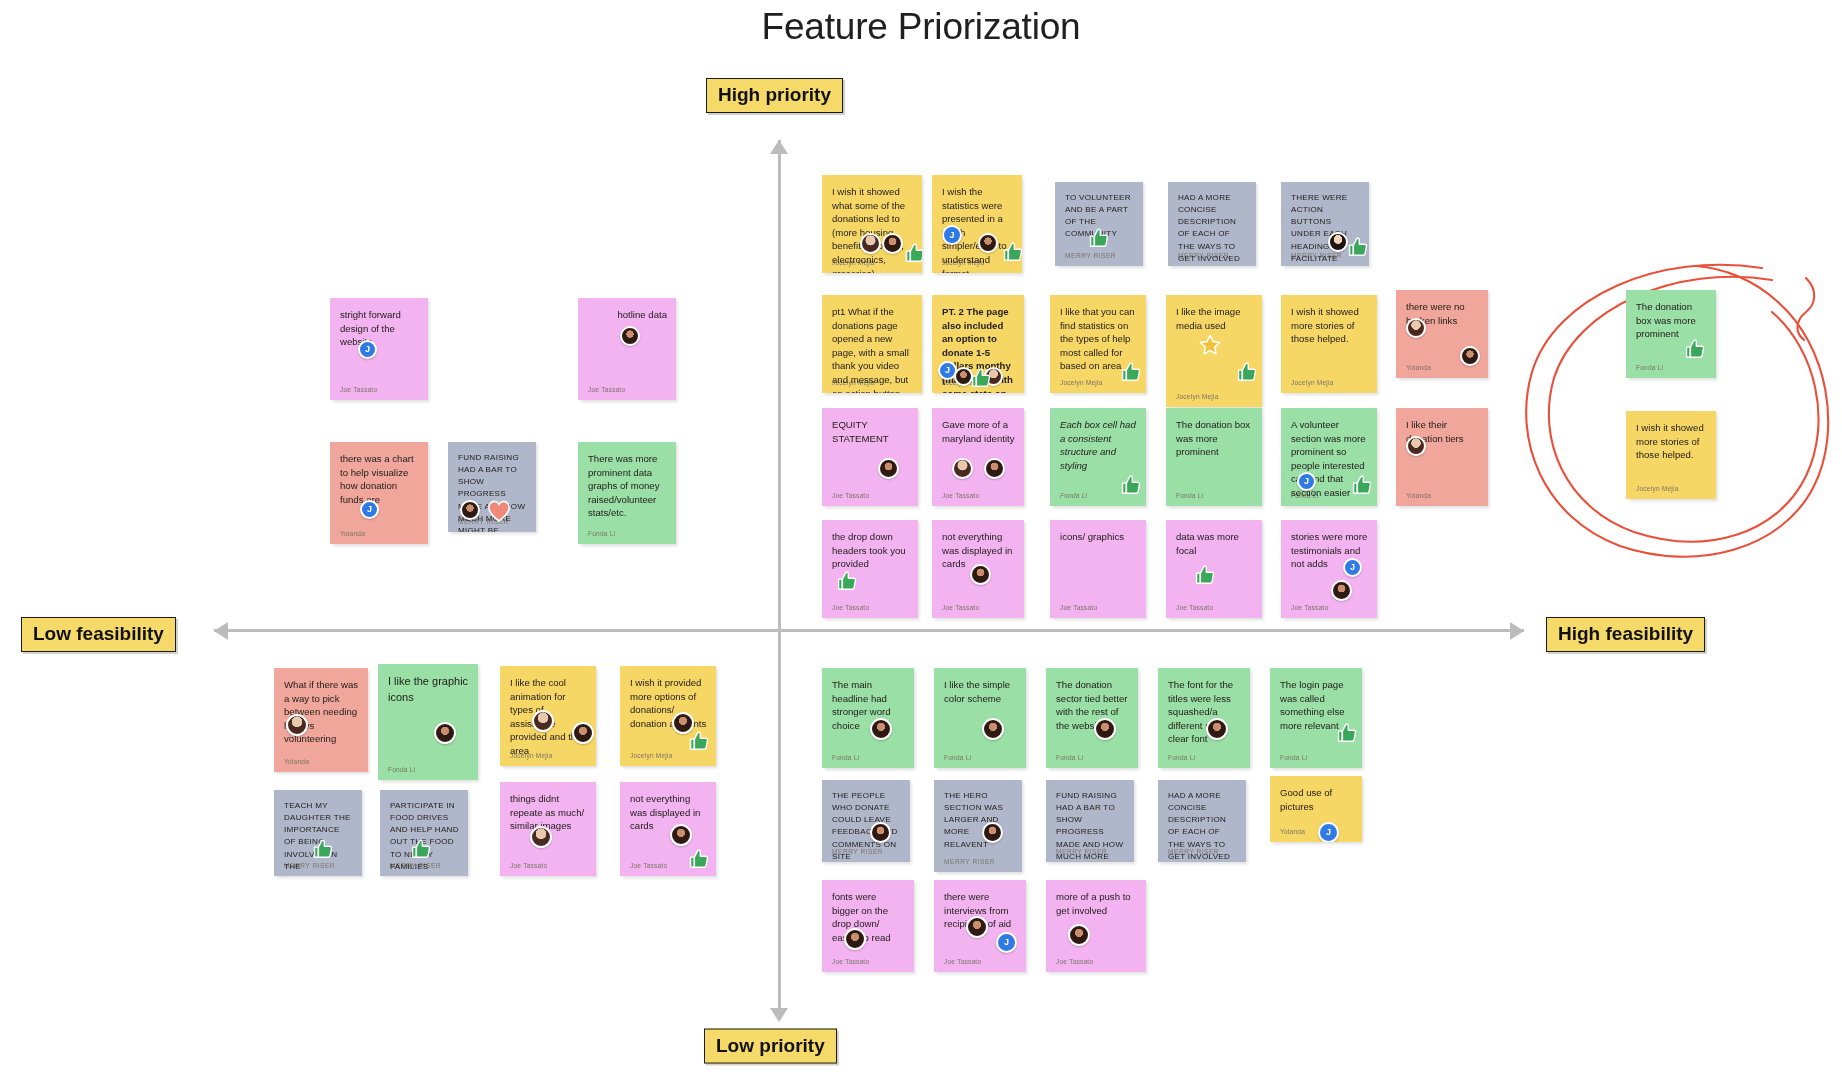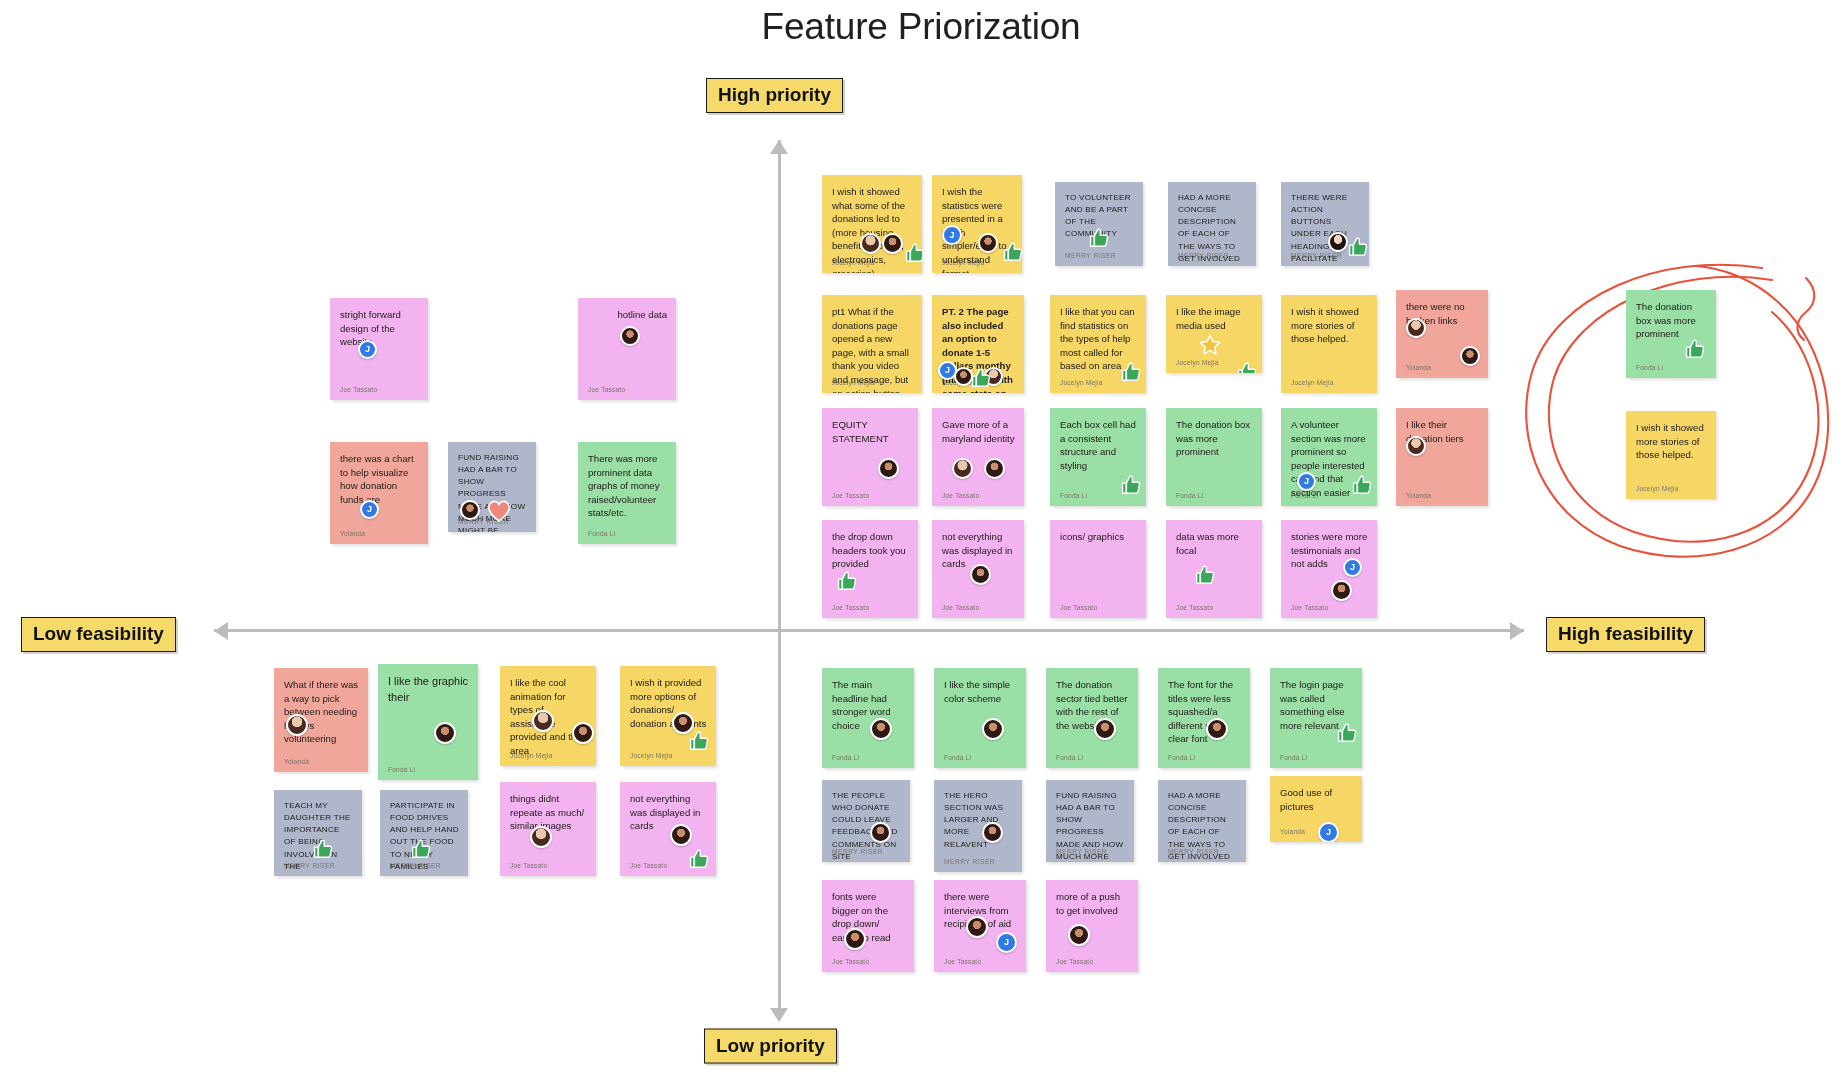--- a/index.html
+++ b/index.html
@@ -285,21 +285,21 @@
   <div class="note c-yellow" style="left:1050px;top:295px;width:96px;height:98px;">
     <div class="body">I like that you can find statistics on the types of help most called for based on area</div>
     <div class="thumb" style="left:70px;top:66px;">
       <svg viewBox="0 0 24 24">
           <path d="M7 10 L10.5 3.2 C11.2 1.9 13.4 2.3 13.4 4.1 L13.4 9 L19.3 9 C20.6 9 21.5 10.2 21.2 11.4 L19.7 19.2 C19.5 20.3 18.6 21 17.5 21 L7 21 Z M6.6 10 L2.8 10 L2.8 21 L6.6 21 Z" fill="#3aa75b" stroke="#ffffff" stroke-width="1.5" stroke-linejoin="round"></path>
         </svg>
     </div>
     <div class="author">Jocelyn Mejia</div>
   </div>
 
-  <div class="note c-yellow" style="left:1166px;top:295px;width:96px;height:78px;">
+  <div class="note c-yellow" style="left:1166px;top:295px;width:96px;height:112px;">
     <div class="body">I like the image media used</div>
     <div class="star" style="left:32px;top:38px;">
       <svg viewBox="0 0 24 24">
           <path d="M12 2.4 L14.9 8.6 L21.6 9.5 L16.7 14.1 L18 20.8 L12 17.5 L6 20.8 L7.3 14.1 L2.4 9.5 L9.1 8.6 Z" fill="#f2c23a" stroke="#ffffff" stroke-width="1.5" stroke-linejoin="round"></path>
         </svg>
     </div>
     <div class="thumb" style="left:70px;top:66px;">
       <svg viewBox="0 0 24 24">
           <path d="M7 10 L10.5 3.2 C11.2 1.9 13.4 2.3 13.4 4.1 L13.4 9 L19.3 9 C20.6 9 21.5 10.2 21.2 11.4 L19.7 19.2 C19.5 20.3 18.6 21 17.5 21 L7 21 Z M6.6 10 L2.8 10 L2.8 21 L6.6 21 Z" fill="#3aa75b" stroke="#ffffff" stroke-width="1.5" stroke-linejoin="round"></path>
         </svg>
@@ -325,21 +325,21 @@
     <div class="author">Joe Tassato</div>
   </div>
 
   <div class="note c-pink" style="left:932px;top:408px;width:92px;height:98px;">
     <div class="body">Gave more of a maryland identity</div>
     <div class="avatar av-a" style="left:20px;top:50px;width:21px;height:21px;"></div>
     <div class="avatar av-b" style="left:52px;top:50px;width:21px;height:21px;"></div>
     <div class="author">Joe Tassato</div>
   </div>
 
-  <div class="note c-green" style="left:1050px;top:408px;width:96px;height:98px;">
+  <div class="note c-green" style="left:1050px;top:408px;width:96px;height:98px;font-style:italic;">
     <div class="body">Each box cell had a consistent structure and styling</div>
     <div class="thumb" style="left:70px;top:66px;">
       <svg viewBox="0 0 24 24">
           <path d="M7 10 L10.5 3.2 C11.2 1.9 13.4 2.3 13.4 4.1 L13.4 9 L19.3 9 C20.6 9 21.5 10.2 21.2 11.4 L19.7 19.2 C19.5 20.3 18.6 21 17.5 21 L7 21 Z M6.6 10 L2.8 10 L2.8 21 L6.6 21 Z" fill="#3aa75b" stroke="#ffffff" stroke-width="1.5" stroke-linejoin="round"></path>
         </svg>
     </div>
     <div class="author">Fonda Li</div>
   </div>
 
   <div class="note c-green" style="left:1166px;top:408px;width:96px;height:98px;">
@@ -417,21 +417,21 @@
     <div class="author">Jocelyn Mejia</div>
   </div>
 
   <div class="note c-red" style="left:274px;top:668px;width:94px;height:104px;">
     <div class="body">What if there was a way to pick between needing help vs volunteering</div>
     <div class="avatar av-a" style="left:12px;top:46px;width:22px;height:22px;"></div>
     <div class="author">Yolanda</div>
   </div>
 
   <div class="note c-green" style="left:378px;top:664px;width:100px;height:116px;">
-    <div class="body" style="font-size:11px;">I like the graphic their</div>
+    <div class="body" style="font-size:11px;">I like the graphic icons</div>
     <div class="avatar av-b" style="left:56px;top:58px;width:22px;height:22px;"></div>
     <div class="author">Fonda Li</div>
   </div>
 
   <div class="note c-yellow" style="left:500px;top:666px;width:96px;height:100px;">
     <div class="body">I like the cool animation for types of assistance provided and the area</div>
     <div class="avatar av-a" style="left:32px;top:44px;width:22px;height:22px;"></div>
     <div class="avatar av-b" style="left:72px;top:56px;width:22px;height:22px;"></div>
     <div class="author">Jocelyn Mejia</div>
   </div>
@@ -552,19 +552,19 @@
     <div class="author">Joe Tassato</div>
   </div>
 
   <div class="note c-pink" style="left:934px;top:880px;width:92px;height:92px;">
     <div class="body">there were interviews from recipiants of aid</div>
     <div class="avatar av-b" style="left:32px;top:36px;width:22px;height:22px;"></div>
     <div class="avatar av-j" style="left:62px;top:52px;width:21px;height:21px;">J</div>
     <div class="author">Joe Tassato</div>
   </div>
 
-  <div class="note c-pink" style="left:1046px;top:880px;width:92px;height:92px;">
+  <div class="note c-pink" style="left:1046px;top:880px;width:100px;height:92px;">
     <div class="body">more of a push to get involved</div>
     <div class="avatar av-b" style="left:22px;top:44px;width:22px;height:22px;"></div>
     <div class="author">Joe Tassato</div>
   </div>
 
 </div>
 
 </body></html>

